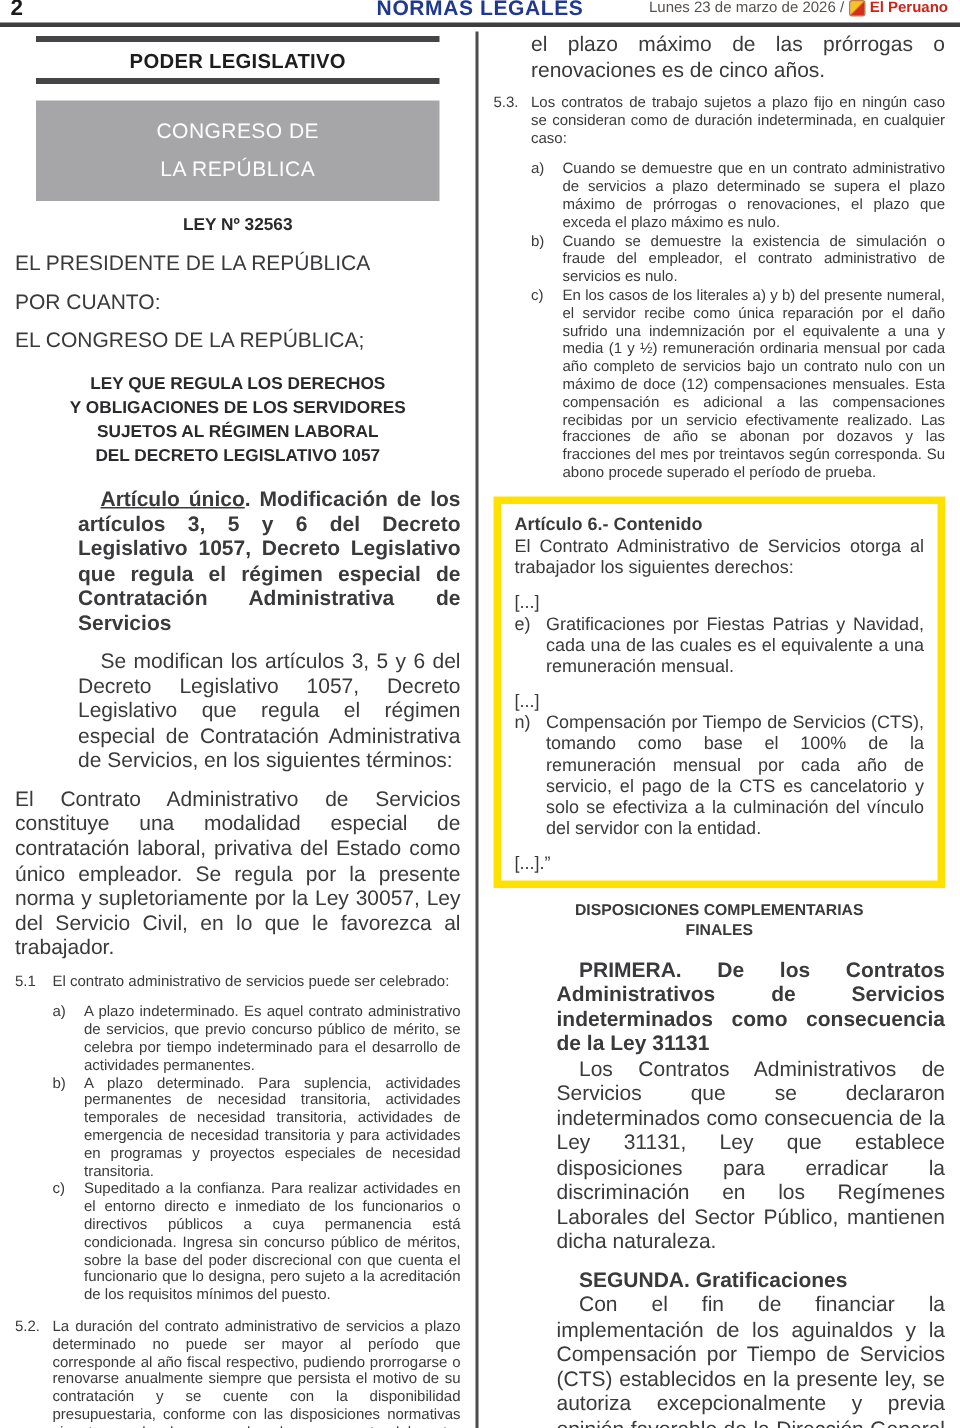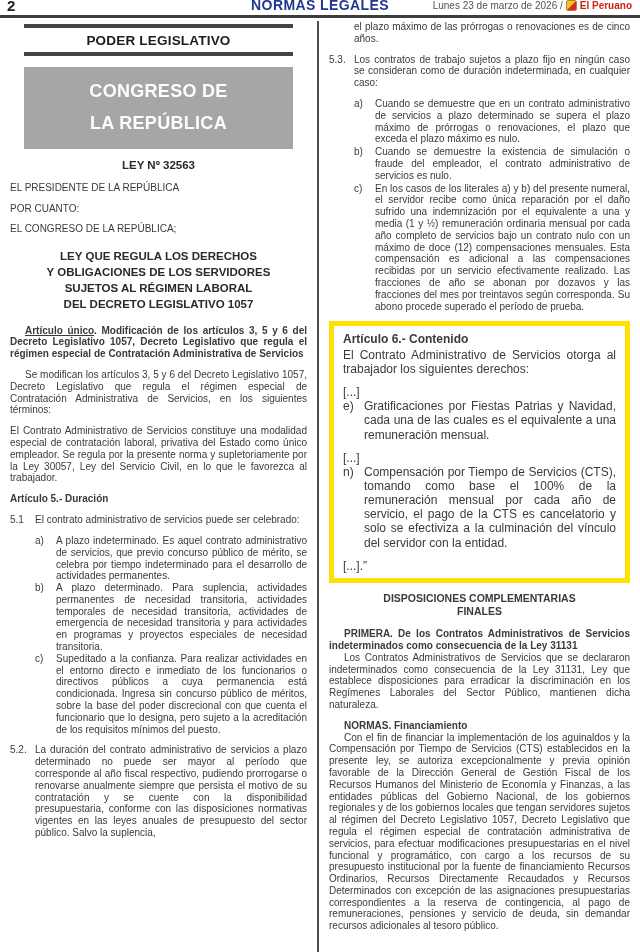--- a/index.html
+++ b/index.html
@@ -29,28 +29,28 @@
   .col-left  { position:absolute; left:10px;  top:24px; width:297px; }
   .col-right { position:absolute; left:329px; top:21px; width:301px; }
   .divider   { position:absolute; left:317px; top:21px; bottom:0; width:1.5px; background:#4c4c4e; }
 
   
   .banner { margin:0 14px 11px 14px; }
   .double-line { height:3px; border-top:2px solid #454547; border-bottom:2px solid #454547; }
   .banner-title { text-align:center; font-weight:bold; font-size:13.5px; color:#1d1d1f;
                   padding:5px 0 4px; letter-spacing:.2px; }
   .congress-box { margin:3px 14px 10px; background:#a6a6a8; color:#fdfdfd; text-align:center;
-                  font-weight:bold; font-size:18px; line-height:1.8; padding:8px 16px 9px;
+                  font-weight:normal; font-size:14px; line-height:1.8; padding:8px 16px 9px;
                   letter-spacing:.3px; }
   .law-number { text-align:center; font-weight:bold; font-size:11.5px; color:#2a2a2c; margin:3px 0 11px; }
 
   
-  .p { font-size:10px; line-height:1.18; text-align:justify; margin:0 0 9px; }
+  .p { font-size:14px; line-height:1.18; text-align:justify; margin:0 0 9px; }
   .nogap { margin-bottom:0; }
-  .indent { text-indent:15px; }
+  .indent { text-indent:15px;margin-left:42px; }
   .bold { font-weight:bold; }
   .uline { text-decoration:underline; }
   .law-title { text-align:center; font-weight:bold; font-size:11.5px; line-height:1.4;
                margin:13px 0 12px; color:#2a2a2c; }
   .heading { font-weight:bold; font-size:10px; line-height:1.2; margin:0 0 1px; text-align:left; }
   .center-heading { text-align:center; font-weight:bold; font-size:10.5px; line-height:1.25; margin:2px 0 10px; }
 
   .num-item { display:flex; font-size:10px; line-height:1.18; margin:0 0 9px; }
   .num-item .lbl { flex:0 0 25px; }
   .num-item .txt { flex:1; text-align:justify; }
@@ -110,21 +110,20 @@
       <div>SUJETOS AL RÉGIMEN LABORAL</div>
       <div>DEL DECRETO LEGISLATIVO 1057</div>
     </div>
 
     <p class="p bold indent"><span class="uline">Artículo único</span><span>. Modificación de los artículos 3, 5 y 6 del Decreto Legislativo 1057, Decreto Legislativo que regula el régimen especial de Contratación Administrativa de Servicios</span></p>
 
     <p class="p indent">Se modifican los artículos 3, 5 y 6 del Decreto Legislativo 1057, Decreto Legislativo que regula el régimen especial de Contratación Administrativa de Servicios, en los siguientes términos:</p>
 
     <p class="p">El Contrato Administrativo de Servicios constituye una modalidad especial de contratación laboral, privativa del Estado como único empleador. Se regula por la presente norma y supletoriamente por la Ley 30057, Ley del Servicio Civil, en lo que le favorezca al trabajador.</p>
 
-    <p class="p heading" style="margin-bottom:9px">Artículo 5.- Duración</p>
 
     <div class="num-item">
       <span class="lbl">5.1</span>
       <div class="txt">El contrato administrativo de servicios puede ser celebrado:</div>
     </div>
 
     <div class="letter-list">
       <div class="letter-item">
         <span class="lbl">a)</span>
         <div class="txt">A plazo indeterminado. Es aquel contrato administrativo de servicios, que previo concurso público de mérito, se celebra por tiempo indeterminado para el desarrollo de actividades permanentes.</div>
@@ -191,18 +190,18 @@
     </div>
 
     <div class="center-heading">
       <div>DISPOSICIONES COMPLEMENTARIAS</div>
       <div>FINALES</div>
     </div>
 
     <p class="p bold indent nogap">PRIMERA. De los Contratos Administrativos de Servicios indeterminados como consecuencia de la Ley 31131</p>
     <p class="p indent">Los Contratos Administrativos de Servicios que se declararon indeterminados como consecuencia de la Ley 31131, Ley que establece disposiciones para erradicar la discriminación en los Regímenes Laborales del Sector Público, mantienen dicha naturaleza.</p>
 
-    <p class="p bold indent nogap">NORMAS. Financiamiento</p>
+    <p class="p bold indent nogap">SEGUNDA. Gratificaciones</p>
     <p class="p indent nogap">Con el fin de financiar la implementación de los aguinaldos y la Compensación por Tiempo de Servicios (CTS) establecidos en la presente ley, se autoriza excepcionalmente y previa opinión favorable de la Dirección General de Gestión Fiscal de los Recursos Humanos del Ministerio de Economía y Finanzas, a las entidades públicas del Gobierno Nacional, de los gobiernos regionales y de los gobiernos locales que tengan servidores sujetos al régimen del Decreto Legislativo 1057, Decreto Legislativo que regula el régimen especial de contratación administrativa de servicios, para efectuar modificaciones presupuestarias en el nivel funcional y programático, con cargo a los recursos de su presupuesto institucional por la fuente de financiamiento Recursos Ordinarios, Recursos Directamente Recaudados y Recursos Determinados con excepción de las asignaciones presupuestarias correspondientes a la reserva de contingencia, al pago de remuneraciones, pensiones y servicio de deuda, sin demandar recursos adicionales al tesoro público.</p>
 
   </div>
 
 </div>
 
 </body></html>

